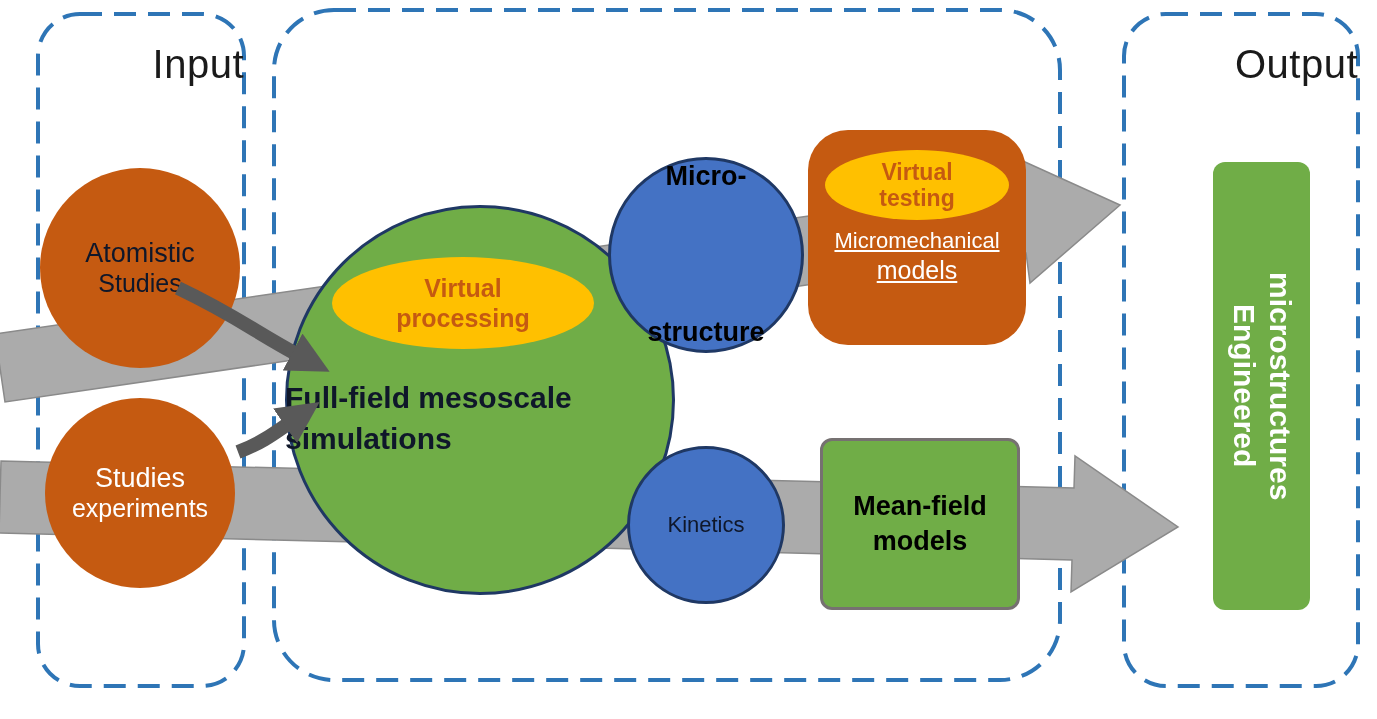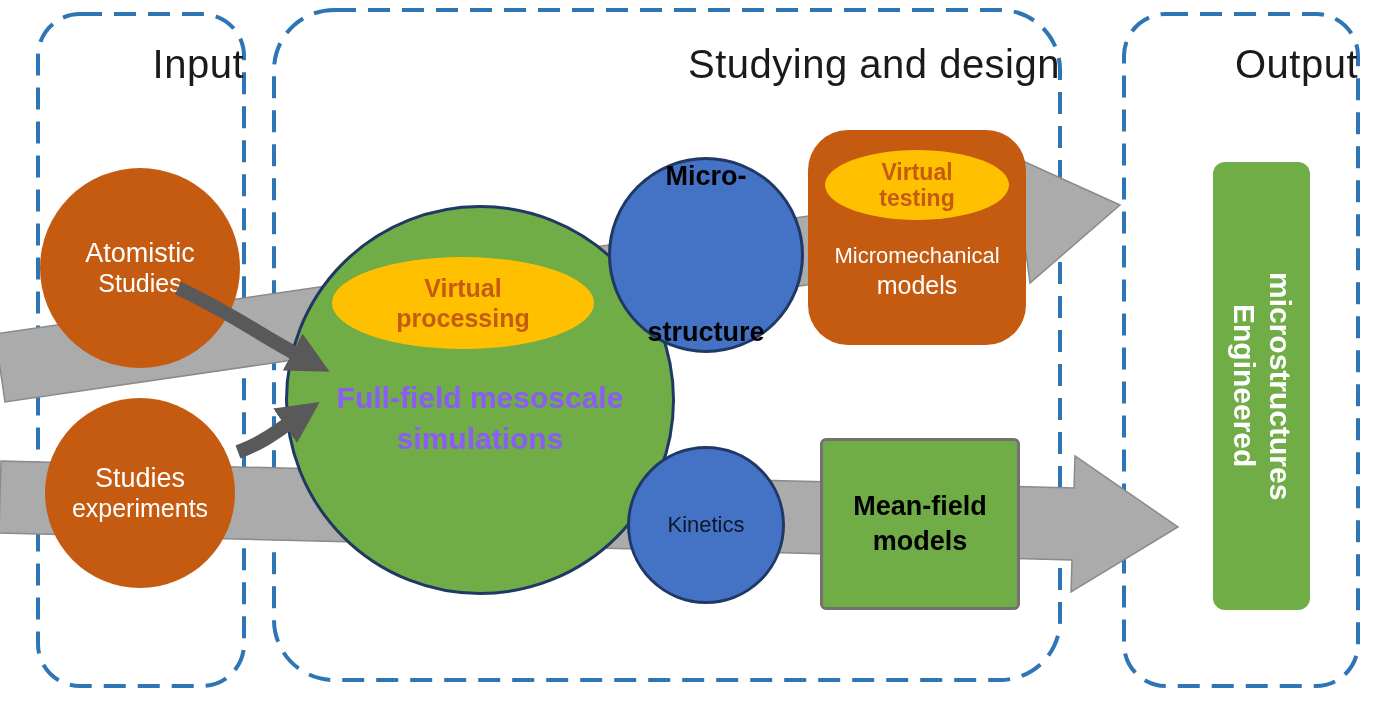--- a/index.html
+++ b/index.html
@@ -19,39 +19,39 @@
   .title-input    { left:38px;   top:42px; width:206px; }
   .title-studying { left:274px;  top:42px; width:786px; }
   .title-output   { left:1124px; top:42px; width:234px; }
 
   .node {
     position:absolute; display:flex; flex-direction:column;
     align-items:center; justify-content:center; text-align:center;
   }
   .circle { border-radius:50%; }
 
-  .circle-atomistic { left:40px; top:168px; width:200px; height:200px; background:var(--orange); color:#ffffff; }
+  .circle-atomistic { left:40px; top:168px; width:200px; height:200px; background:var(--orange); color:#0f172a; }
   .circle-critical  { left:45px; top:398px; width:190px; height:190px; background:var(--orange); color:#ffffff; }
   .in-line1 { font-size:27px; }
   .in-line2 { font-size:25px; margin-top:0; }
 
   .circle-main {
     left:285px; top:205px; width:390px; height:390px;
     background:var(--green); border:3px solid var(--navy_border);
     box-sizing:border-box;
   }
   .ellipse-vp {
     position:absolute; left:332px; top:257px; width:262px; height:92px;
     background:var(--yellow); border-radius:50%;
     display:flex; flex-direction:column; align-items:center; justify-content:center;
     color:var(--orange); font-weight:bold; font-size:25px; line-height:1.2;
   }
   .main-label {
-    position:absolute; left:285px; top:378px; width:390px; text-align:center;
-    font-weight:bold; font-size:30px; color:#8b5cf6; line-height:1.35;
+    position:absolute; left:285px; top:378px; width:390px; text-align:left;
+    font-weight:bold; font-size:30px; color:#0f172a; line-height:1.35;
   }
 
   .circle-micro {
     left:608px; top:157px; width:196px; height:196px;
     background:var(--blue); border:3px solid var(--navy_border); box-sizing:border-box;
     color:#000; font-weight:bold; font-size:27px; line-height:1.25;justify-content:space-between;
   }
   .circle-kinetics {
     left:627px; top:446px; width:158px; height:158px;
     background:var(--blue); border:3px solid var(--navy_border); box-sizing:border-box;
@@ -60,26 +60,26 @@
 
   .rect-virtual {
     left:808px; top:130px; width:218px; height:215px; border-radius:40px;
     background:var(--orange); justify-content:flex-start; padding-top:20px; box-sizing:border-box;
   }
   .ellipse-vt {
     width:184px; height:70px; background:var(--yellow); border-radius:50%;
     display:flex; flex-direction:column; align-items:center; justify-content:center;
     color:var(--orange); font-weight:bold; font-size:23px; line-height:1.15;
   }
-  .micromech { margin-top:23px; color:#ffffff; }
+  .micromech { margin-top:8px; color:#ffffff;text-decoration:underline; }
   .micromech .mm1 { display:block; font-size:22px; }
   .micromech .mm2 { display:block; font-size:25px; margin-top:2px; }
 
   .rect-meanfield {
-    left:820px; top:438px; width:200px; height:172px; border-radius:6px;
+    left:820px; top:438px; width:200px; height:172px; border-radius:12px;
     background:var(--green); border:3px solid #767171; box-sizing:border-box;
     color:#000; font-weight:bold; font-size:27px; line-height:1.3;
   }
 
   .output-bar {
     left:1213px; top:162px; width:97px; height:448px; border-radius:12px;
     background:var(--green);
   }
   .vtext {
     writing-mode:vertical-lr; text-align:center;
@@ -95,21 +95,20 @@
   <svg class="layer" viewBox="0 0 1377 719">
     <rect class="dashed-box" x="38" y="14" width="206" height="672" rx="42"></rect>
     <rect class="dashed-box" x="274" y="10" width="786" height="670" rx="60"></rect>
     <rect class="dashed-box" x="1124" y="14" width="234" height="672" rx="42"></rect>
 
     <polygon class="big-arrow" points="-5,334 1016,186 1012,156 1120,205 1030,283 1026,253 5,402"></polygon>
     <polygon class="big-arrow" points="1,461 1074,488 1075,456 1178,527 1071,592 1072,560 -1,533"></polygon>
   </svg>
 
   <div class="section-title title-input">Input</div>
-  <div class="section-title title-studying">Studying and design</div>
   <div class="section-title title-output">Output</div>
 
   <div class="node circle circle-atomistic">
     <span class="in-line1">Atomistic</span>
     <span class="in-line2">Studies</span>
   </div>
   <div class="node circle circle-critical">
     <span class="in-line1">Studies</span>
     <span class="in-line2">experiments</span>
   </div>

